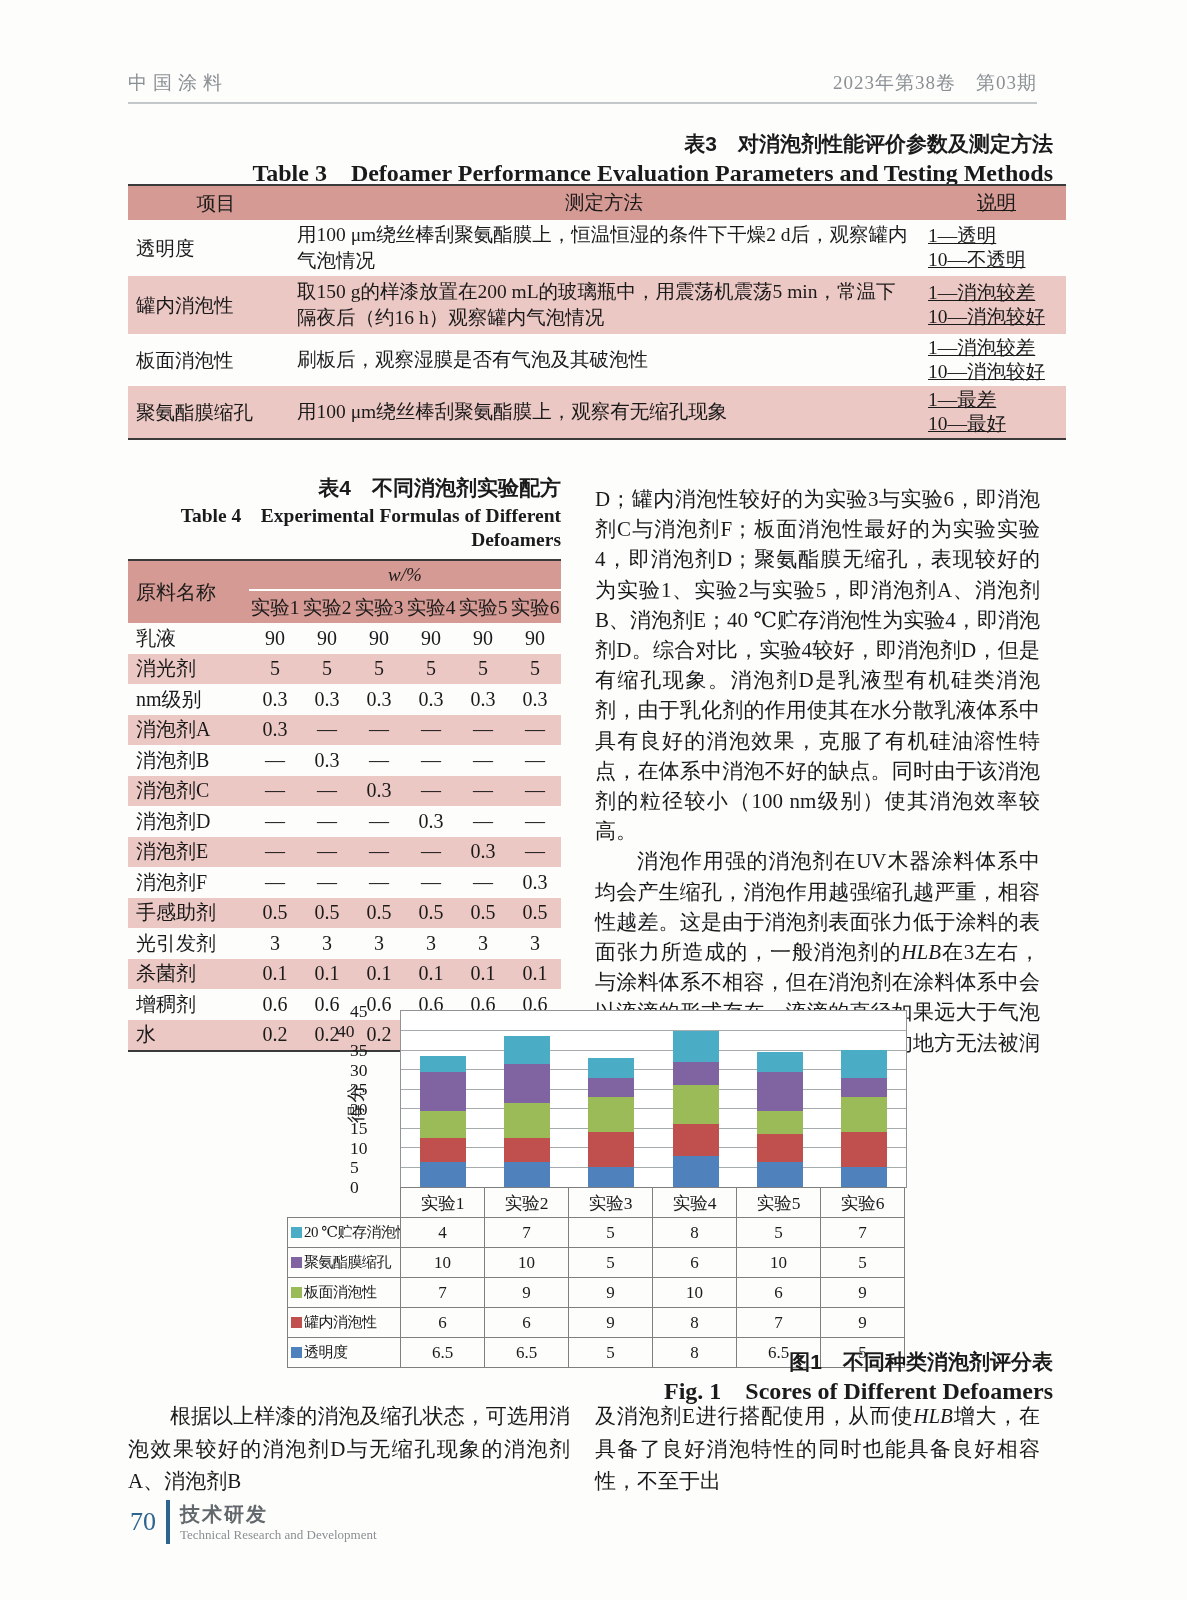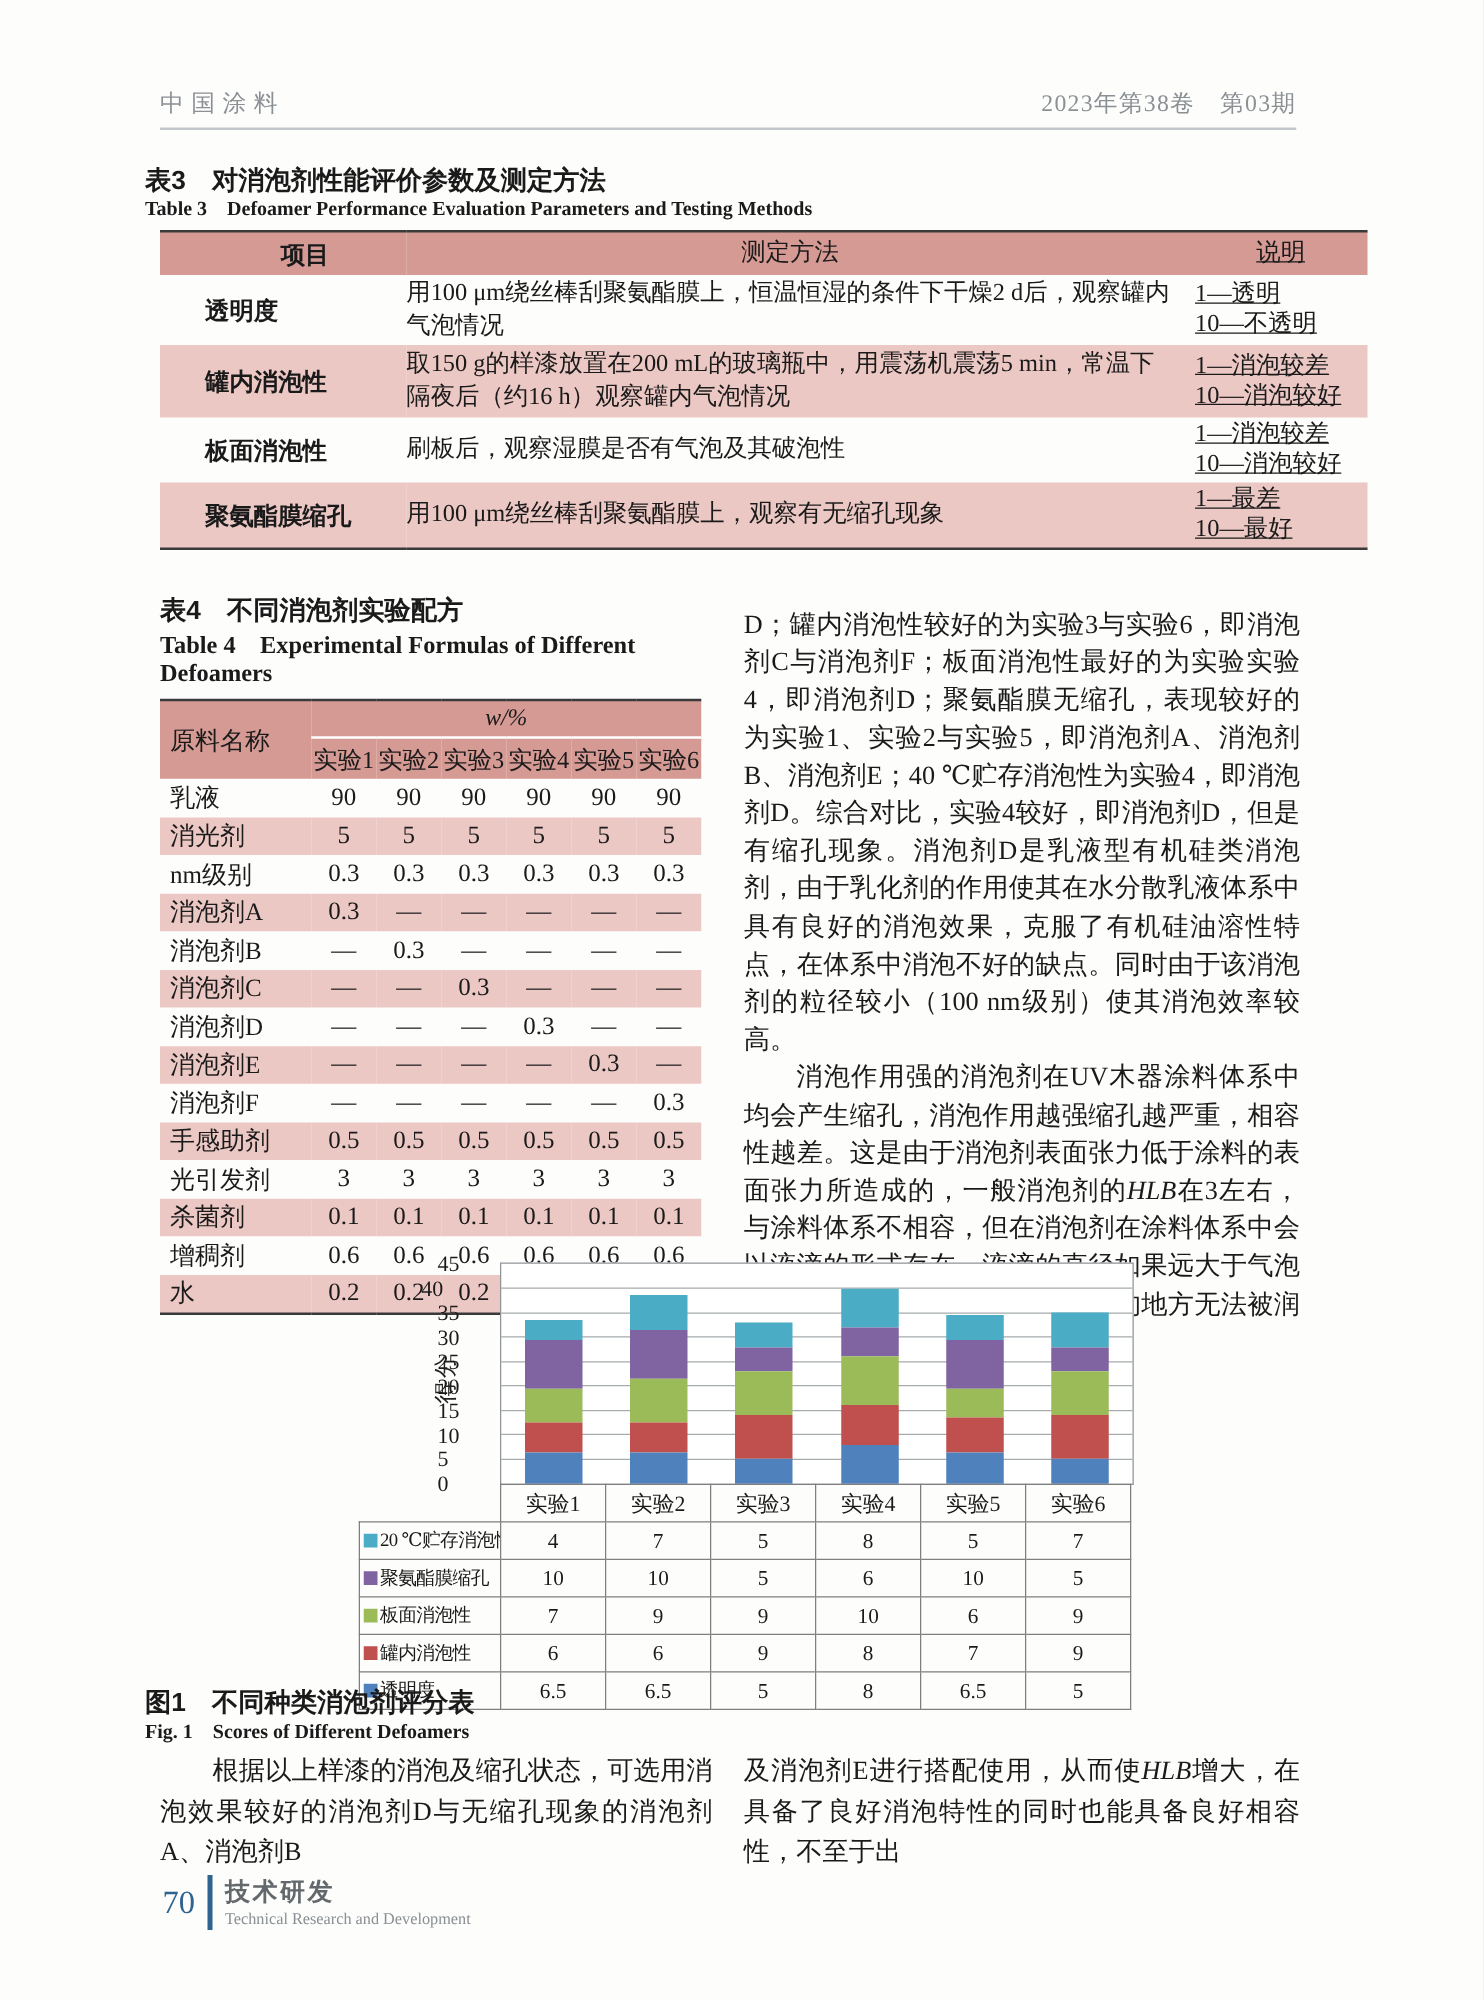--- a/index.html
+++ b/index.html
@@ -18,32 +18,32 @@
   
   .page-header{
     position:absolute;left:128px;top:72px;width:909px;height:32px;
     display:flex;justify-content:space-between;align-items:flex-end;
     border-bottom:2px solid #c3c7c9;padding-bottom:6px;box-sizing:border-box;
     font-size:19px;color:var(--gray-head);
   }
   .journal-zh{letter-spacing:6px;font-family:"Liberation Sans","DejaVu Sans",sans-serif;}
   .issue{letter-spacing:1px;}
   
-  .cap{position:absolute;left:116px;width:909px;text-align:left;}
+  .cap{position:absolute;left:144px;width:909px;text-align:right;}
   .cap-zh{font-family:"Liberation Sans","DejaVu Sans",sans-serif;font-weight:bold;font-size:21px;}
-  .cap-en{font-weight:bold;font-size:16px;}
+  .cap-en{font-weight:bold;font-size:24px;}
   
   .table3{
     position:absolute;left:128px;top:184px;width:909px;border-collapse:collapse;
     table-layout:fixed;font-size:19.5px;
     border-top:2px solid #3a3a3a;border-bottom:2px solid #3a3a3a;
   }
   .table3 th{font-weight:normal;background:var(--pink-header);height:32px;}
   .table3 td{vertical-align:middle;padding:2px 0;}
-  .table3 .c-item{padding-left:36px;width:160px;font-weight:bold;}
+  .table3 .c-item{padding-left:8px;width:160px;}
   .table3 .c-method{width:612px;padding-right:14px;line-height:26px;}
   .table3 .c-note{width:137px;line-height:24px;padding-left:4px;text-decoration:underline;}
   .table3 tr.pink{background:var(--pink-row);}
   
   .t4block{position:absolute;left:128px;top:474px;width:433px;}
   .t4block .cap{position:static;width:433px;display:block;}
   .table4{
     width:433px;border-collapse:collapse;table-layout:fixed;font-size:20px;margin-top:8px;
     border-top:2px solid #3a3a3a;border-bottom:2px solid #3a3a3a;
   }

